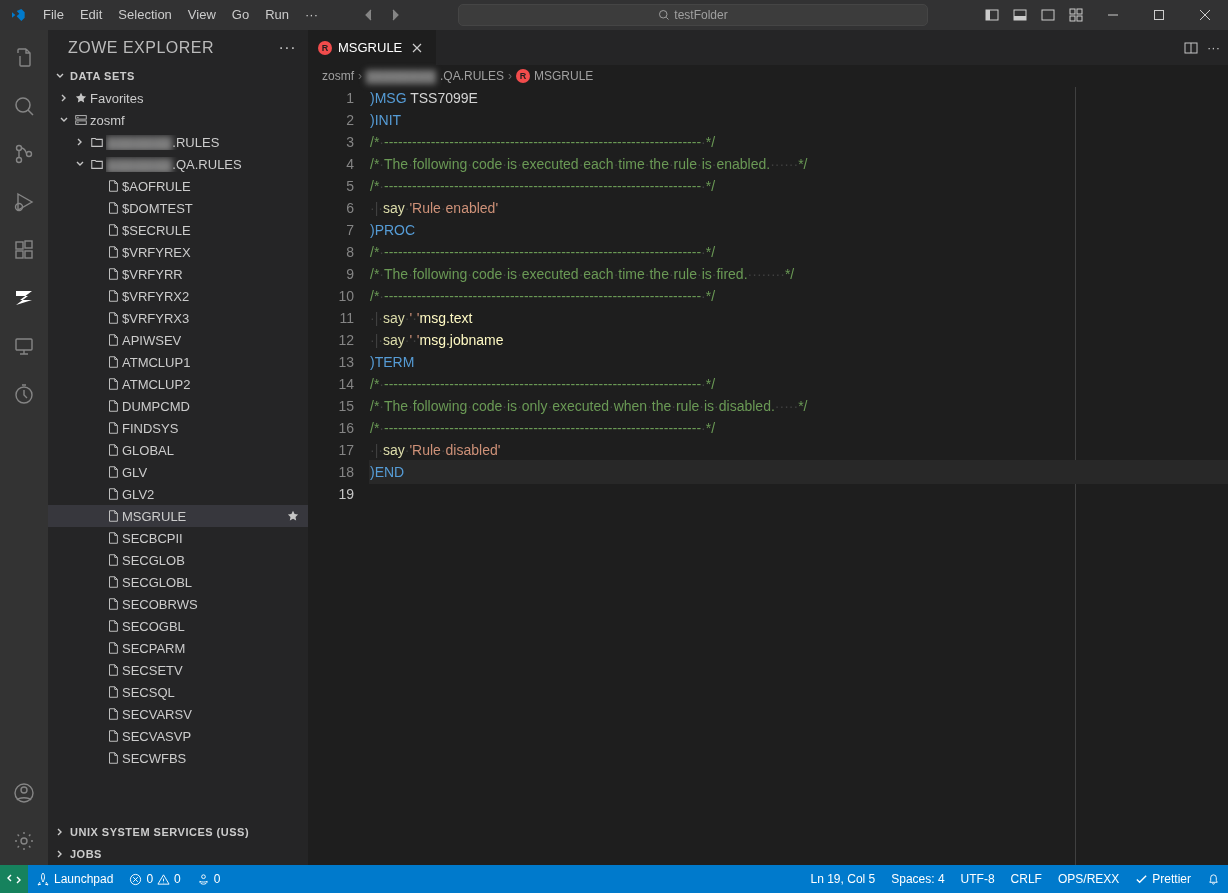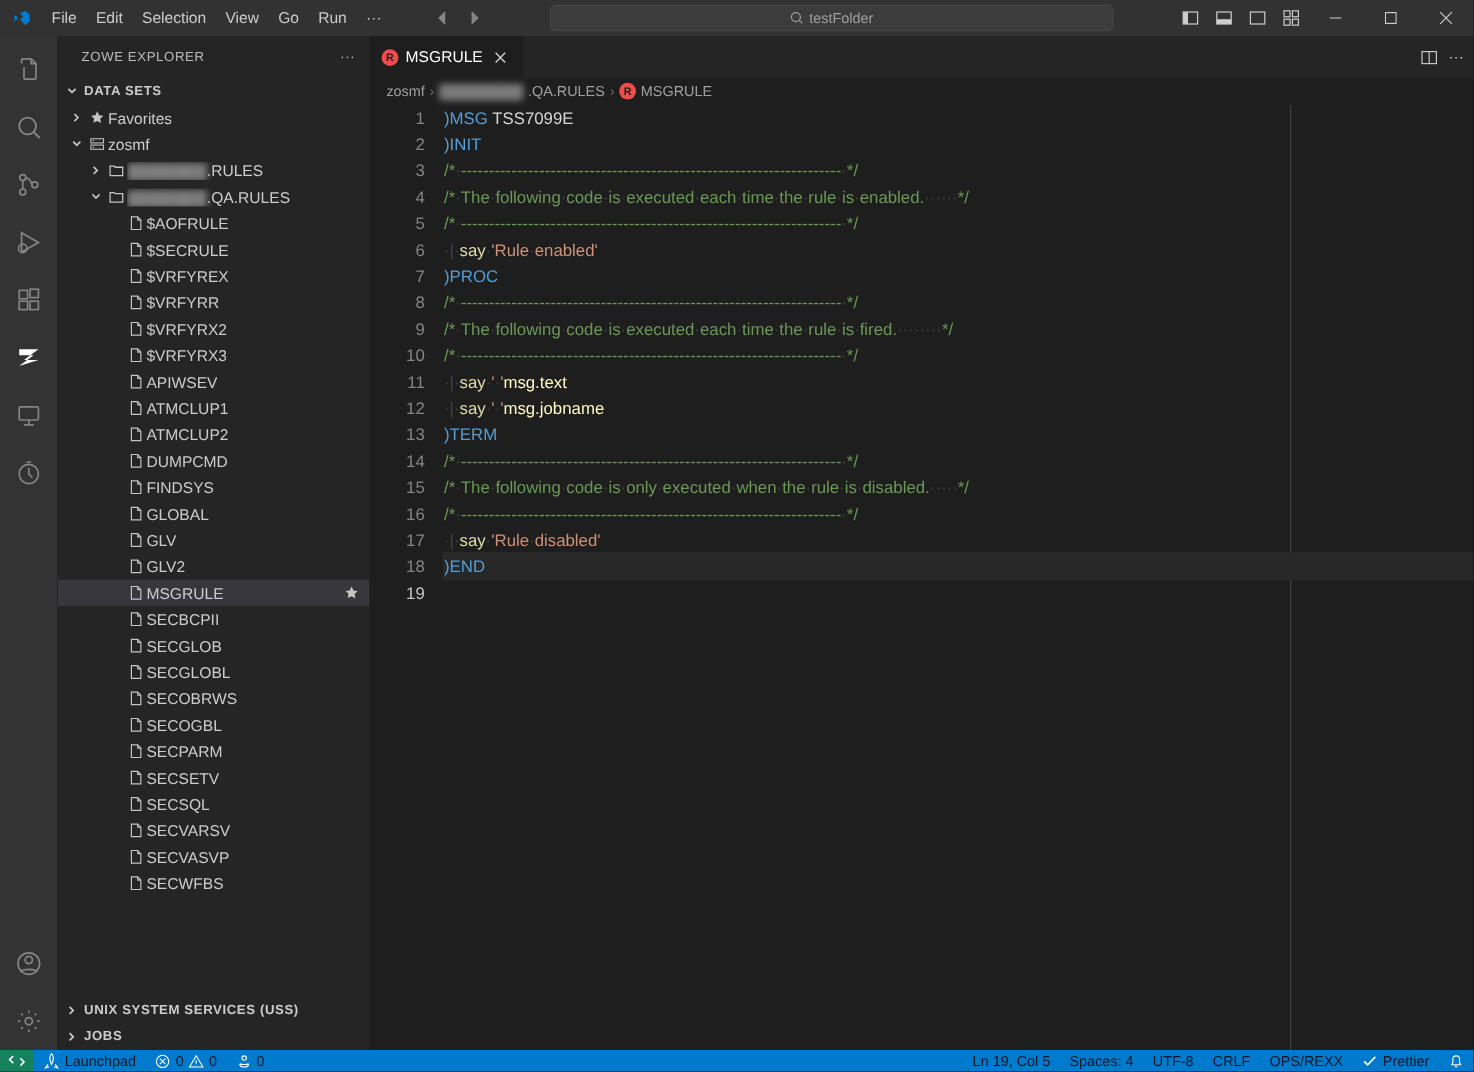--- a/index.html
+++ b/index.html
@@ -14,21 +14,21 @@
 .title-search-box { width: 470px; height: 22px; background: #3c3c3c; border: 1px solid #454545; border-radius: 5px; display: flex; align-items: center; justify-content: center; color: #a0a0a0; font-size: 12px; }
 .title-right { display: flex; align-items: center; }
 .title-icon-btn { width: 28px; height: 30px; display: flex; align-items: center; justify-content: center; color: #cccccc; cursor: pointer; }
 .win-btn { width: 46px; height: 30px; display: flex; align-items: center; justify-content: center; color: #cccccc; cursor: pointer; }
 .main-area { flex: 1 1 auto; display: flex; overflow: hidden; }
 .activity-bar { width: 48px; background: #333333; display: flex; flex-direction: column; align-items: center; padding-top: 4px; }
 .activity-item { width: 48px; height: 48px; display: flex; align-items: center; justify-content: center; color: #858585; cursor: pointer; position: relative; }
 .activity-item.active { color: #ffffff; }
 .activity-bottom { margin-top: auto; }
 .sidebar { width: 260px; background: #252526; display: flex; flex-direction: column; overflow: hidden; }
-.sidebar-header { height: 35px; display: flex; align-items: center; padding: 0 12px 0 20px; color: #bbbbbb; font-size: 11px; text-transform: uppercase; letter-spacing: 0.5px; }
+.sidebar-header { height: 35px; display: flex; align-items: center; padding: 0 12px 0 20px; color: #bbbbbb; font-size: 16px; text-transform: uppercase; letter-spacing: 0.5px; }
 .sidebar-header .spacer { flex: 1; }
 .sidebar-ellipsis { cursor: pointer; color: #c5c5c5; }
 .section-header { height: 22px; display: flex; align-items: center; padding: 0 6px; color: #cccccc; font-size: 11px; font-weight: 700; letter-spacing: 0.5px; cursor: pointer; }
 .section-header .chev { width: 16px; }
 .tree { flex: 1 1 auto; overflow-y: auto; font-size: 13px; }
 .tree-row { height: 22px; display: flex; align-items: center; cursor: pointer; color: #cccccc; }
 .tree-row.selected { background: #37373d; }
 .tree-row .indent { flex-shrink: 0; }
 .tree-row .chev { width: 16px; display: flex; align-items: center; justify-content: center; color: #c5c5c5; flex-shrink: 0; }
 .tree-row .ficon { width: 18px; display: flex; align-items: center; justify-content: center; color: #c5c5c5; flex-shrink: 0; }
@@ -52,21 +52,21 @@
 .code .cline { height: 22px; white-space: pre; position: relative; }
 .code .cline.cur { background: #282828; outline: 1px solid #282828; }
 .ruler { position: absolute; left: 705px; top: 0; bottom: 0; width: 1px; background: #404040; }
 .tk-blue { color: #569cd6; }
 .tk-str { color: #ce9178; }
 .tk-com { color: #6a9955; }
 .tk-yellow { color: #dcdcaa; }
 .tk-plain { color: #d4d4d4; }
 .tk-var { color: #fef9c3; }
 .ws { color: #404040; }
-.status-bar { height: 18px; background: #007acc; display: flex; align-items: center; color: #0f172a; font-size: 12px; text-align: center; }
+.status-bar { height: 28px; background: #007acc; display: flex; align-items: center; color: #ffffff; font-size: 12px; text-align: center; }
 .status-left { display: flex; align-items: center; height: 100%; }
 .status-right { margin-left: auto; display: flex; align-items: center; height: 100%; }
 .status-item { padding: 0 8px; display: flex; align-items: center; gap: 4px; height: 100%; cursor: pointer; }
 .remote-btn { background: #16825d; padding: 0 7px; height: 100%; display: flex; align-items: center; }
 .blurred { filter: blur(3px); color: #999; }
 svg { display: block; }
 </style>
 </head>
 <body>
 
@@ -297,20 +297,31 @@
         <div class="tree-row">
           <span class="indent" style="width:40px"></span>
           <span class="chev"></span>
           <span class="ficon">
             <svg width="14" height="14" viewBox="0 0 16 16">
               <path d="M4 2h6l3 3v9H4z" stroke="currentColor" fill="none" stroke-width="1.1"></path>
               <path d="M10 2v3h3" stroke="currentColor" fill="none" stroke-width="1.1"></path>
             </svg>
           </span>
           <span class="label">$AOFRULE</span>
+        </div>
+        <div class="tree-row">
+          <span class="indent" style="width:40px"></span>
+          <span class="chev"></span>
+          <span class="ficon">
+            <svg width="14" height="14" viewBox="0 0 16 16">
+              <path d="M4 2h6l3 3v9H4z" stroke="currentColor" fill="none" stroke-width="1.1"></path>
+              <path d="M10 2v3h3" stroke="currentColor" fill="none" stroke-width="1.1"></path>
+            </svg>
+          </span>
+          <span class="label">$DOMTEST</span>
         </div>
         <div class="tree-row">
           <span class="indent" style="width:40px"></span>
           <span class="chev"></span>
           <span class="ficon">
             <svg width="14" height="14" viewBox="0 0 16 16">
               <path d="M4 2h6l3 3v9H4z" stroke="currentColor" fill="none" stroke-width="1.1"></path>
               <path d="M10 2v3h3" stroke="currentColor" fill="none" stroke-width="1.1"></path>
             </svg>
           </span>

